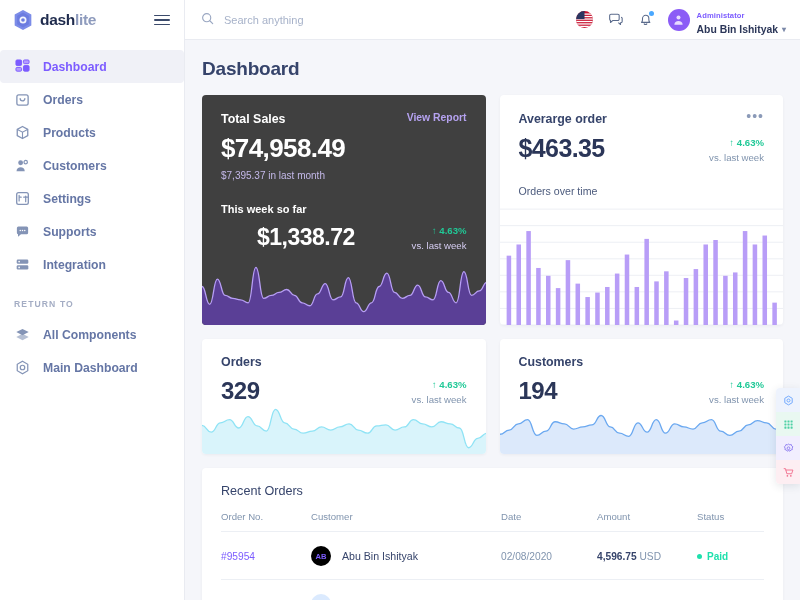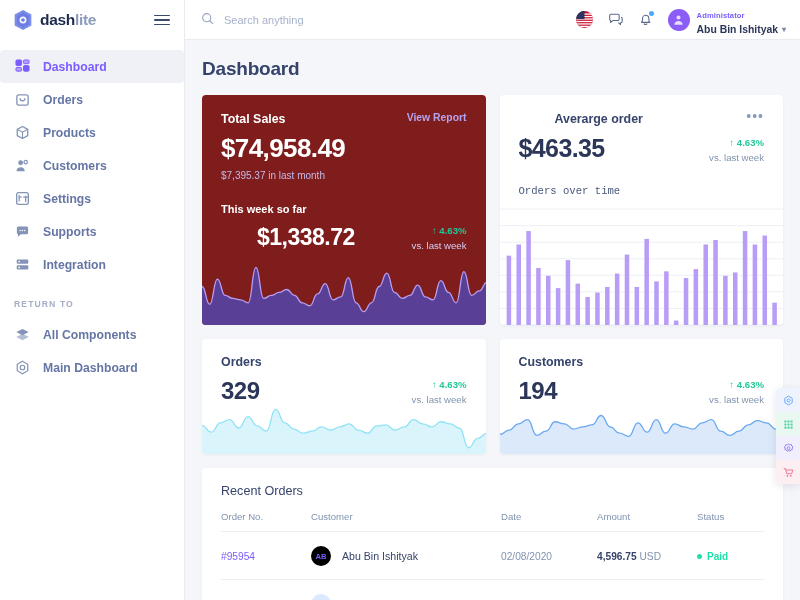--- a/index.html
+++ b/index.html
@@ -76,46 +76,46 @@
 
   .content { flex: 1; overflow: hidden; padding: 18px 17px 0 17px; }
   .page-title { font-size: 19px; color: #36446b; font-weight: 700; letter-spacing: -.2px; margin-bottom: 15px; }
 
   .row { display: flex; gap: 14px; margin-bottom: 14px; }
   .col { flex: 1; min-width: 0; }
 
   .card { background: #fff; border-radius: 4px; box-shadow: 0 1px 3px rgba(43,55,72,.06); overflow: hidden; }
 
   
-  .sales-card { background: #7f1d1d; border-radius: 4px; height: 230px; position: relative; overflow: hidden; }
+  .sales-card { background: #404040; border-radius: 4px; height: 230px; position: relative; overflow: hidden; }
   .sales-inner { padding: 17px 19px 0 19px; position: relative; z-index: 2; }
   .sc-head { display: flex; justify-content: space-between; align-items: flex-start; }
   .sc-title { color: #fff; font-size: 12.4px; font-weight: 700; }
   .sc-link { color: #b5a2f0; font-size: 10.4px; font-weight: 700; cursor: pointer; }
   .sc-amount { color: #fff; font-size: 26px; font-weight: 700; letter-spacing: -.6px; margin-top: 7px; }
   .sc-sub { color: #c3b8e8; font-size: 10px; margin-top: 6px; }
   .sc-week { color: #fff; font-size: 11px; font-weight: 700; margin-top: 22px; }
   .sc-bottom { display: flex; justify-content: space-between; align-items: flex-end; margin-top: 5px; }
   .sc-amount2 { color: #fff; font-size: 23px; font-weight: 700; letter-spacing: -.5px; margin-left: 36px; }
   .trend { text-align: right; }
   .trend-up { color: #20c997; font-size: 9.6px; font-weight: 700; }
   .trend-lbl { font-size: 9.6px; margin-top: 2px; }
   .sales-card .trend-lbl { color: #d6cdf2; }
   .sales-wave { position: absolute; left: 0; right: 0; bottom: 0; height: 80px; z-index: 1; }
 
   
   .avg-card { height: 230px; display: flex; flex-direction: column; }
   .avg-top { padding: 17px 19px 0 19px; }
   .ac-head { display: flex; justify-content: space-between; align-items: flex-start; }
-  .ac-title { color: #36446b; font-size: 12.4px; font-weight: 700; margin-left: 36px; }
+  .ac-title { color: #36446b; font-size: 12.4px; font-weight: 700; }
   .dots { color: #8b9ab8; font-size: 14px; letter-spacing: 1px; cursor: pointer; line-height: .6; }
   .ac-row { display: flex; justify-content: space-between; align-items: flex-end; margin-top: 6px; }
   .ac-amount { color: #2b3658; font-size: 25px; font-weight: 700; letter-spacing: -.6px; }
   .avg-card .trend-lbl { color: #8094ae; }
-  .ac-caption { color: #4b5a7c; font-size: 10.6px; margin-top: 22px; font-family: Liberation Mono, monospace; }
+  .ac-caption { color: #4b5a7c; font-size: 10.6px; margin-top: 22px; }
   .barchart { flex: 1; position: relative; margin-top: 6px; }
 
   
   .stat-card { height: 115px; position: relative; overflow: hidden; }
   .stat-inner { padding: 16px 19px 0 19px; position: relative; z-index: 2; }
   .st-title { color: #36446b; font-size: 12.4px; font-weight: 700; }
   .st-row { display: flex; justify-content: space-between; align-items: flex-end; margin-top: 5px; }
   .st-val { color: #2b3658; font-size: 24px; font-weight: 700; letter-spacing: -.5px; }
   .stat-card .trend-lbl { color: #8094ae; }
   .stat-wave { position: absolute; left: 0; right: 0; bottom: 0; height: 58px; z-index: 1; }

